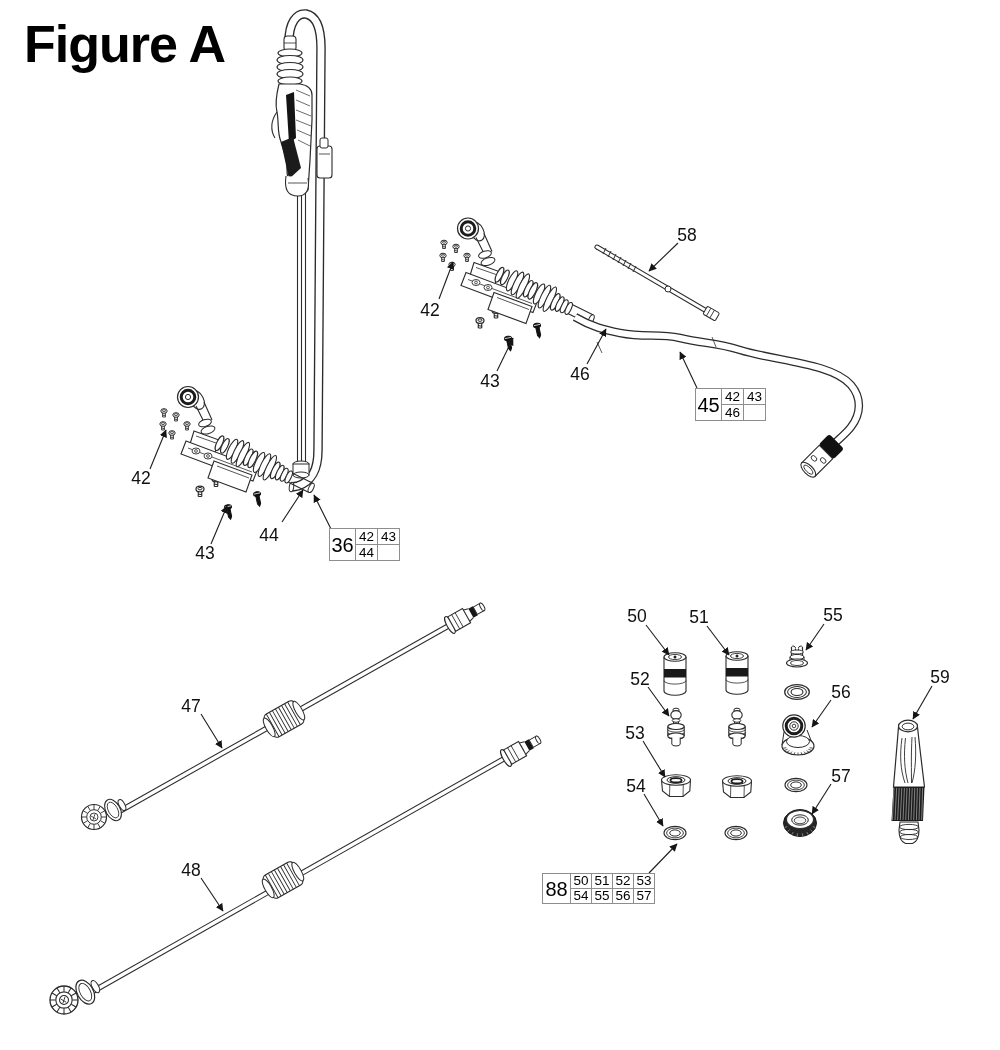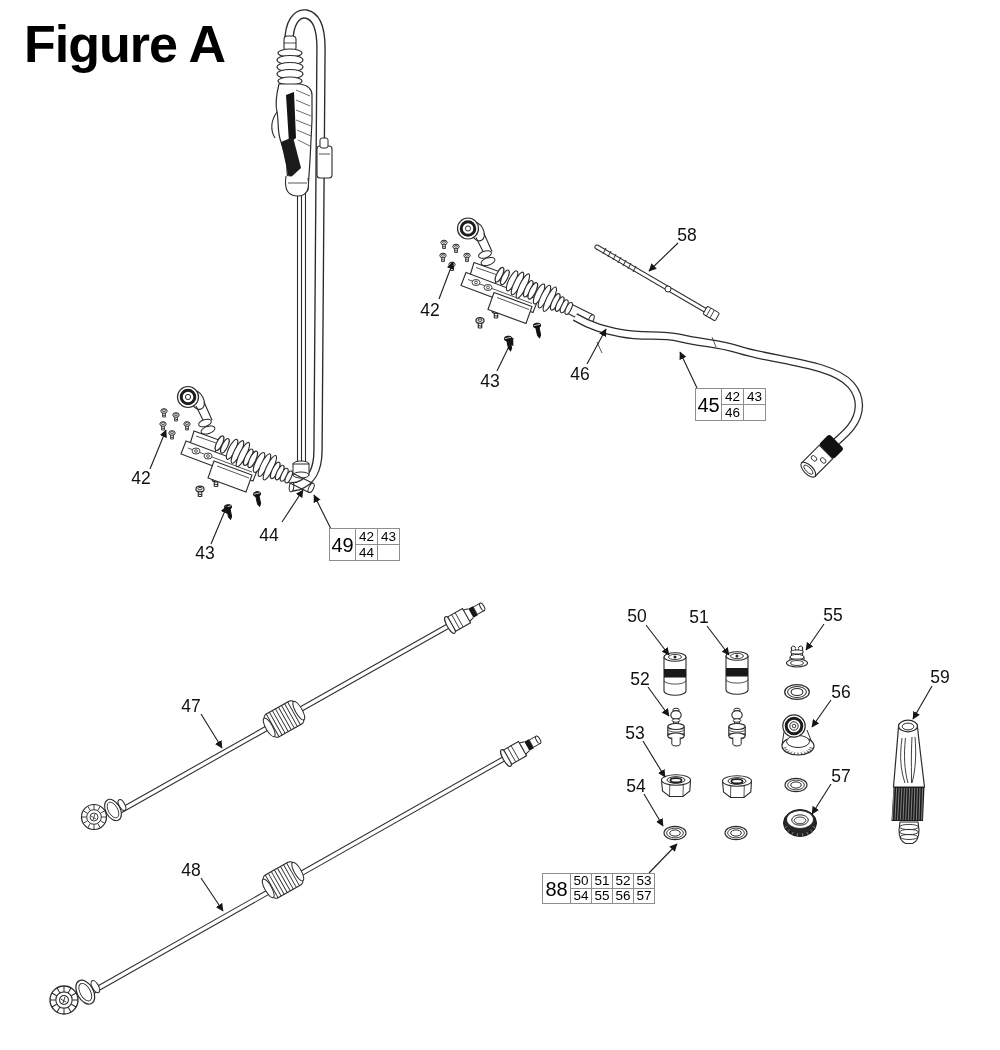--- a/index.html
+++ b/index.html
@@ -341,21 +341,21 @@
       <text x="635" y="739">53</text>
       <text x="636" y="792">54</text>
       <text x="841" y="782">57</text>
       <text x="940" y="683">59</text>
     </g>
   </svg>
 
   <table class="refbox" id="box41">
     <tbody>
         <tr>
-      <td class="main" rowspan="2">49</td>
+      <td class="main" rowspan="2">36</td>
       <td class="cell">42</td>
       <td class="cell">43</td>
     </tr>
     <tr>
       <td class="cell">44</td>
       <td class="cell"></td>
     </tr>
   </tbody>
     </table>
 

